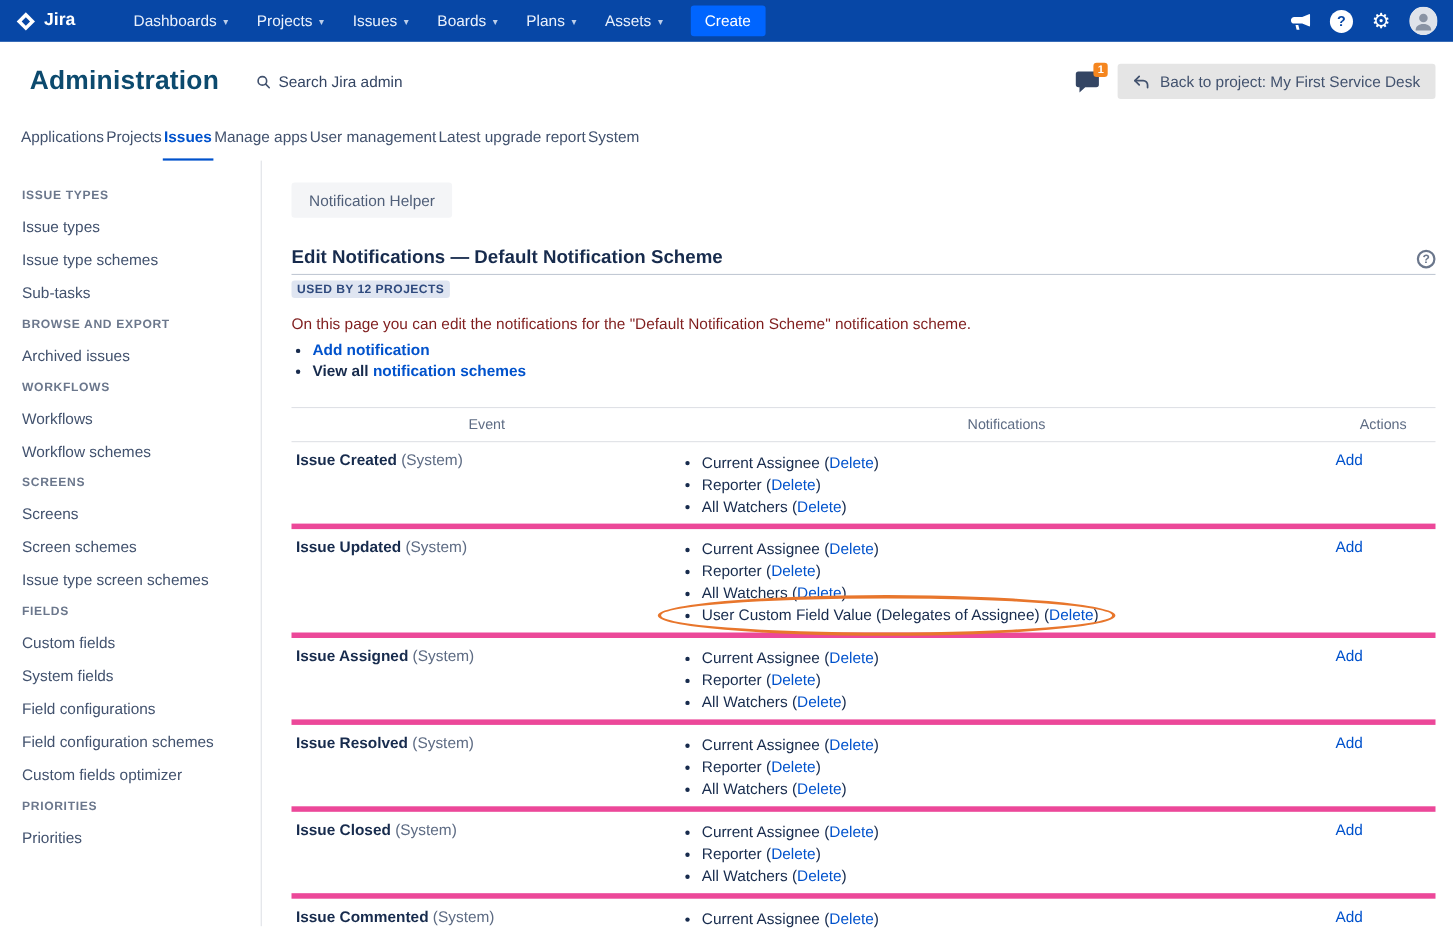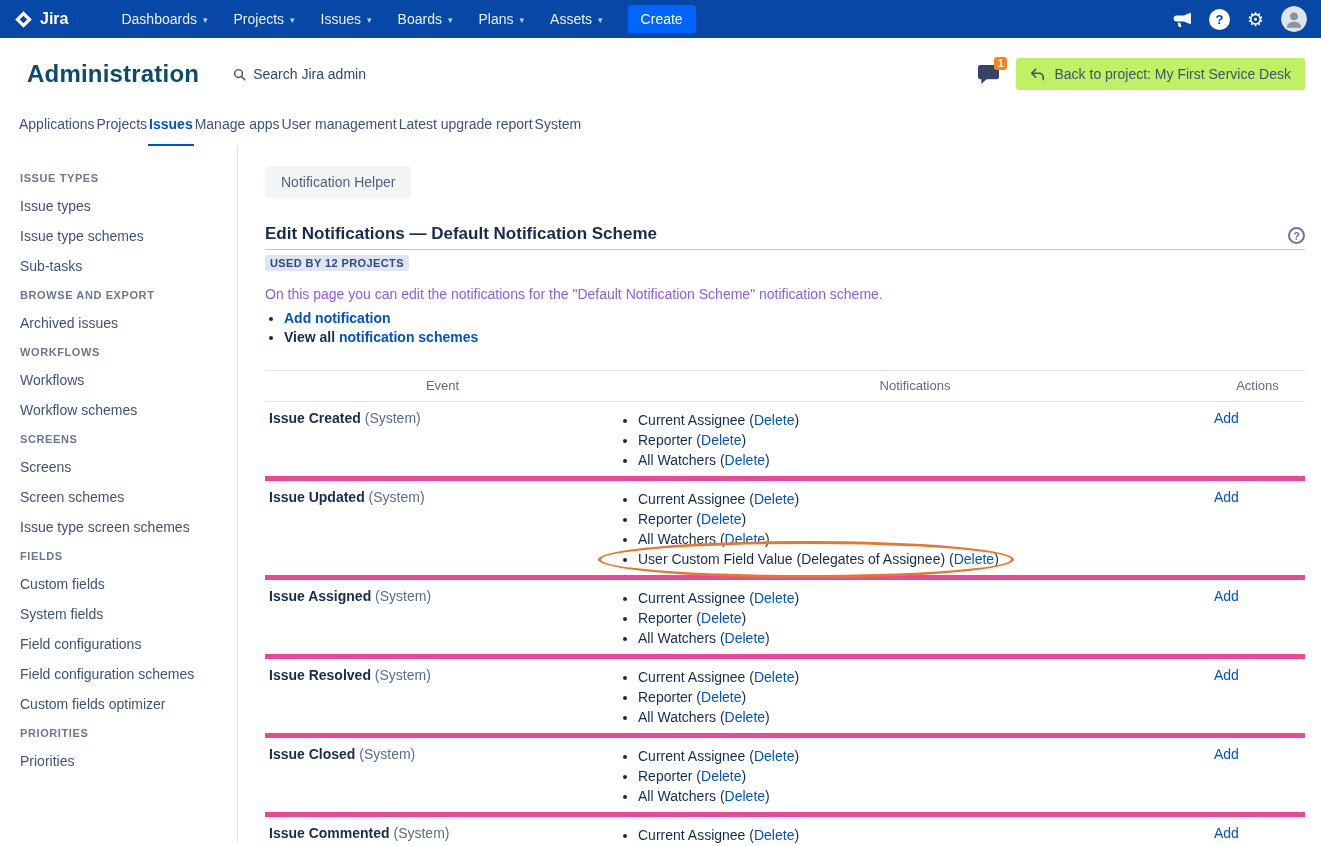--- a/index.html
+++ b/index.html
@@ -26,42 +26,42 @@
   .gear-glyph{color:#fff;font-size:19px;line-height:1;cursor:pointer}
   .avatar{width:26px;height:26px;border-radius:50%;overflow:hidden;cursor:pointer;display:block}
 
   
   .admin-header{display:flex;align-items:center;padding:20px 16px 18px 27px}
   .admin-title{font-size:24px;font-weight:700;color:#0c4a6e;letter-spacing:.2px}
   .admin-search{display:flex;align-items:center;gap:7px;margin-left:34px;font-size:14px;color:#344563;cursor:pointer}
   .admin-header-right{margin-left:auto;display:flex;align-items:center;gap:16px}
   .notif-bubble{position:relative;cursor:pointer;display:flex}
   .notif-count{position:absolute;top:-7px;right:-7px;background:var(--notif-badge,#F5861F);color:#fff;font-size:10px;font-weight:700;padding:1px 4px;border-radius:3px}
-  .back-btn{display:flex;align-items:center;gap:9px;background:#bef264;border:none;border-radius:3px;padding:8px 14px;font-family:inherit;font-size:14px;color:#42526E;cursor:pointer}
+  .back-btn{display:flex;align-items:center;gap:9px;background:#e5e5e5;border:none;border-radius:3px;padding:8px 14px;font-family:inherit;font-size:14px;color:#42526E;cursor:pointer}
 
   
   .admin-tabs{display:flex;padding:4px 0 0 18px}
   .admin-tab{font-size:14px;color:#42526E;padding:4px 1px 12px;border-bottom:2px solid transparent}
   .admin-tab.active{color:var(--link,#0052CC);border-bottom-color:var(--link,#0052CC);font-weight:700}
 
   
   .layout{display:flex;height:696px}
   .sidebar{width:238px;flex:0 0 238px;border-right:1px solid #DFE1E6;padding:26px 12px 0 20px;overflow:hidden}
   .sb-title{font-size:11px;font-weight:700;color:#6B778C;letter-spacing:.6px;line-height:13px;margin:14px 0 13px}
   .sb-title:first-child{margin-top:0}
   .sb-item{display:block;font-size:14px;line-height:17px;color:#42526E;margin-bottom:13px}
 
   .content{flex:1;padding:20px 16px 0 27px;min-width:0}
   .helper-btn{background:#F4F5F7;border:none;border-radius:3px;padding:8px 16px;font-family:inherit;font-size:14px;color:#505F79;cursor:pointer}
   .heading-row{display:flex;align-items:flex-end;justify-content:space-between;margin-top:26px}
   .page-heading{font-size:17px;font-weight:700;color:#172B4D}
   .q-icon{width:17px;height:17px;border:2px solid #6B778C;border-radius:50%;color:#6B778C;font-size:11px;font-weight:700;display:flex;align-items:center;justify-content:center;cursor:pointer;flex:0 0 auto}
   .heading-rule{border-top:1px solid #C2C9D4;margin-top:5px}
   .used-badge{display:inline-block;margin-top:5px;background:#DFE5F1;color:#2F4A7E;font-size:11px;font-weight:700;letter-spacing:.4px;padding:2px 5px;border-radius:3px}
-  .intro{margin-top:15px;font-size:14px;color:#8b5cf6}
+  .intro{margin-top:15px;font-size:14px;color:#7f1d1d}
   .bullet-links{margin:7px 0 0;padding-left:19px}
   .bullet-li{font-size:14px;line-height:19px;color:#172B4D}
   .b-prefix,.b-link{font-weight:700}
 
   
   .notif-table{width:100%;border-collapse:collapse;margin-top:23px;table-layout:fixed}
   .notif-table th{font-size:13px;font-weight:400;color:#5E6C84;text-align:center;padding:7px 4px 8px;border-top:1px solid #DFE1E6;border-bottom:1px solid #DFE1E6}
   th.th-0{width:355px} th.th-1{width:590px} th.th-2{width:auto}
   .notif-table td{vertical-align:top;padding:8px 4px 6px;border-bottom:5px solid #ec4899;font-size:14px;color:#172B4D}
   .event-name{font-weight:700}

